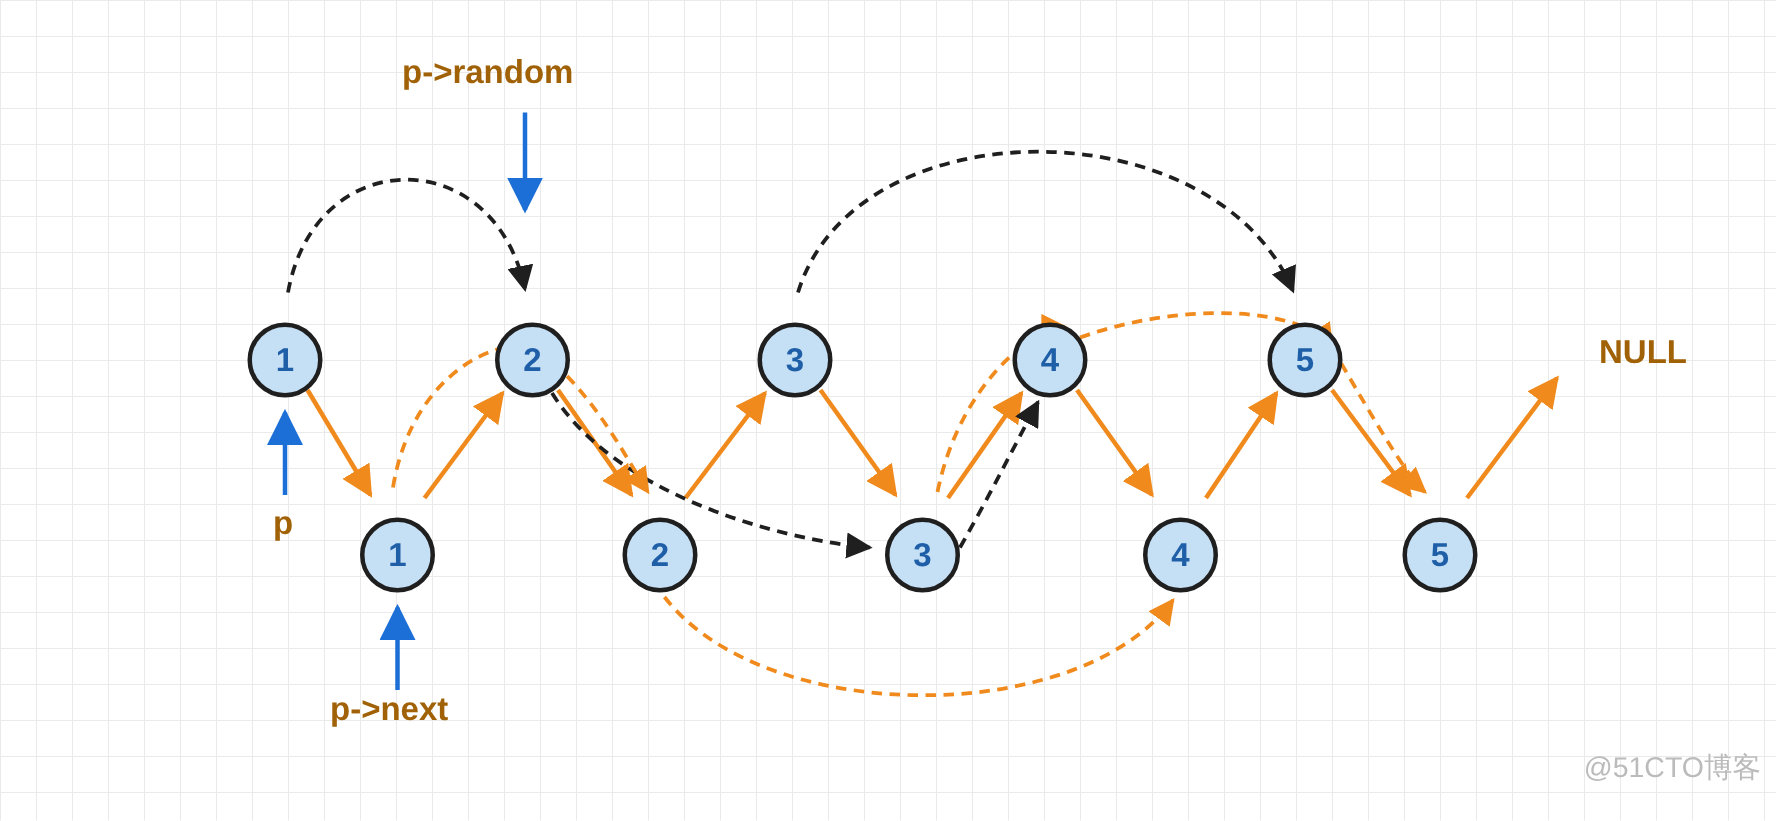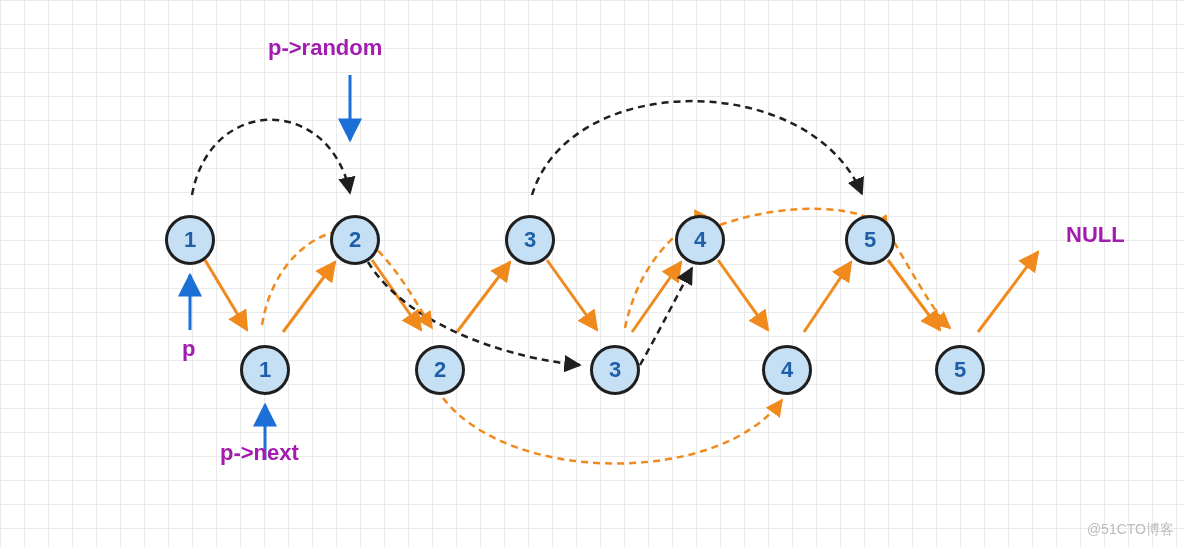--- a/index.html
+++ b/index.html
@@ -39,29 +39,29 @@
     font-size: 22px;
     display: flex;
     align-items: center;
     justify-content: center;
     z-index: 5;
   }
   .label {
     position: absolute;
     font-weight: bold;
     font-size: 22px;
-    color: #a21caf;
+    color: #a16207;
     z-index: 6;
     white-space: nowrap;
   }
   .watermark {
     position: absolute;
-    bottom: 8px;
+    bottom: 22px;
     right: 10px;
-    font-size: 14px;
+    font-size: 19px;
     color: #bbb;
     z-index: 10;
   }
 </style>
 </head>
 <body>
 
 <div class="grid"></div>
 
 <svg class="canvas" width="1184" height="547">
@@ -146,16 +146,16 @@
   </div>
 <div class="node" style="left:762px;top:345px">
     <span>4</span>
   </div>
 <div class="node" style="left:935px;top:345px">
     <span>5</span>
   </div>
 
 <div class="label" style="left:268px;top:35px">p-&gt;random</div>
 <div class="label" style="left:182px;top:336px">p</div>
-<div class="label" style="left:220px;top:440px">p-&gt;next</div>
+<div class="label" style="left:220px;top:460px">p-&gt;next</div>
 <div class="label" style="left:1066px;top:222px">NULL</div>
 
 <div class="watermark">@51CTO博客</div>
 
 </body></html>

